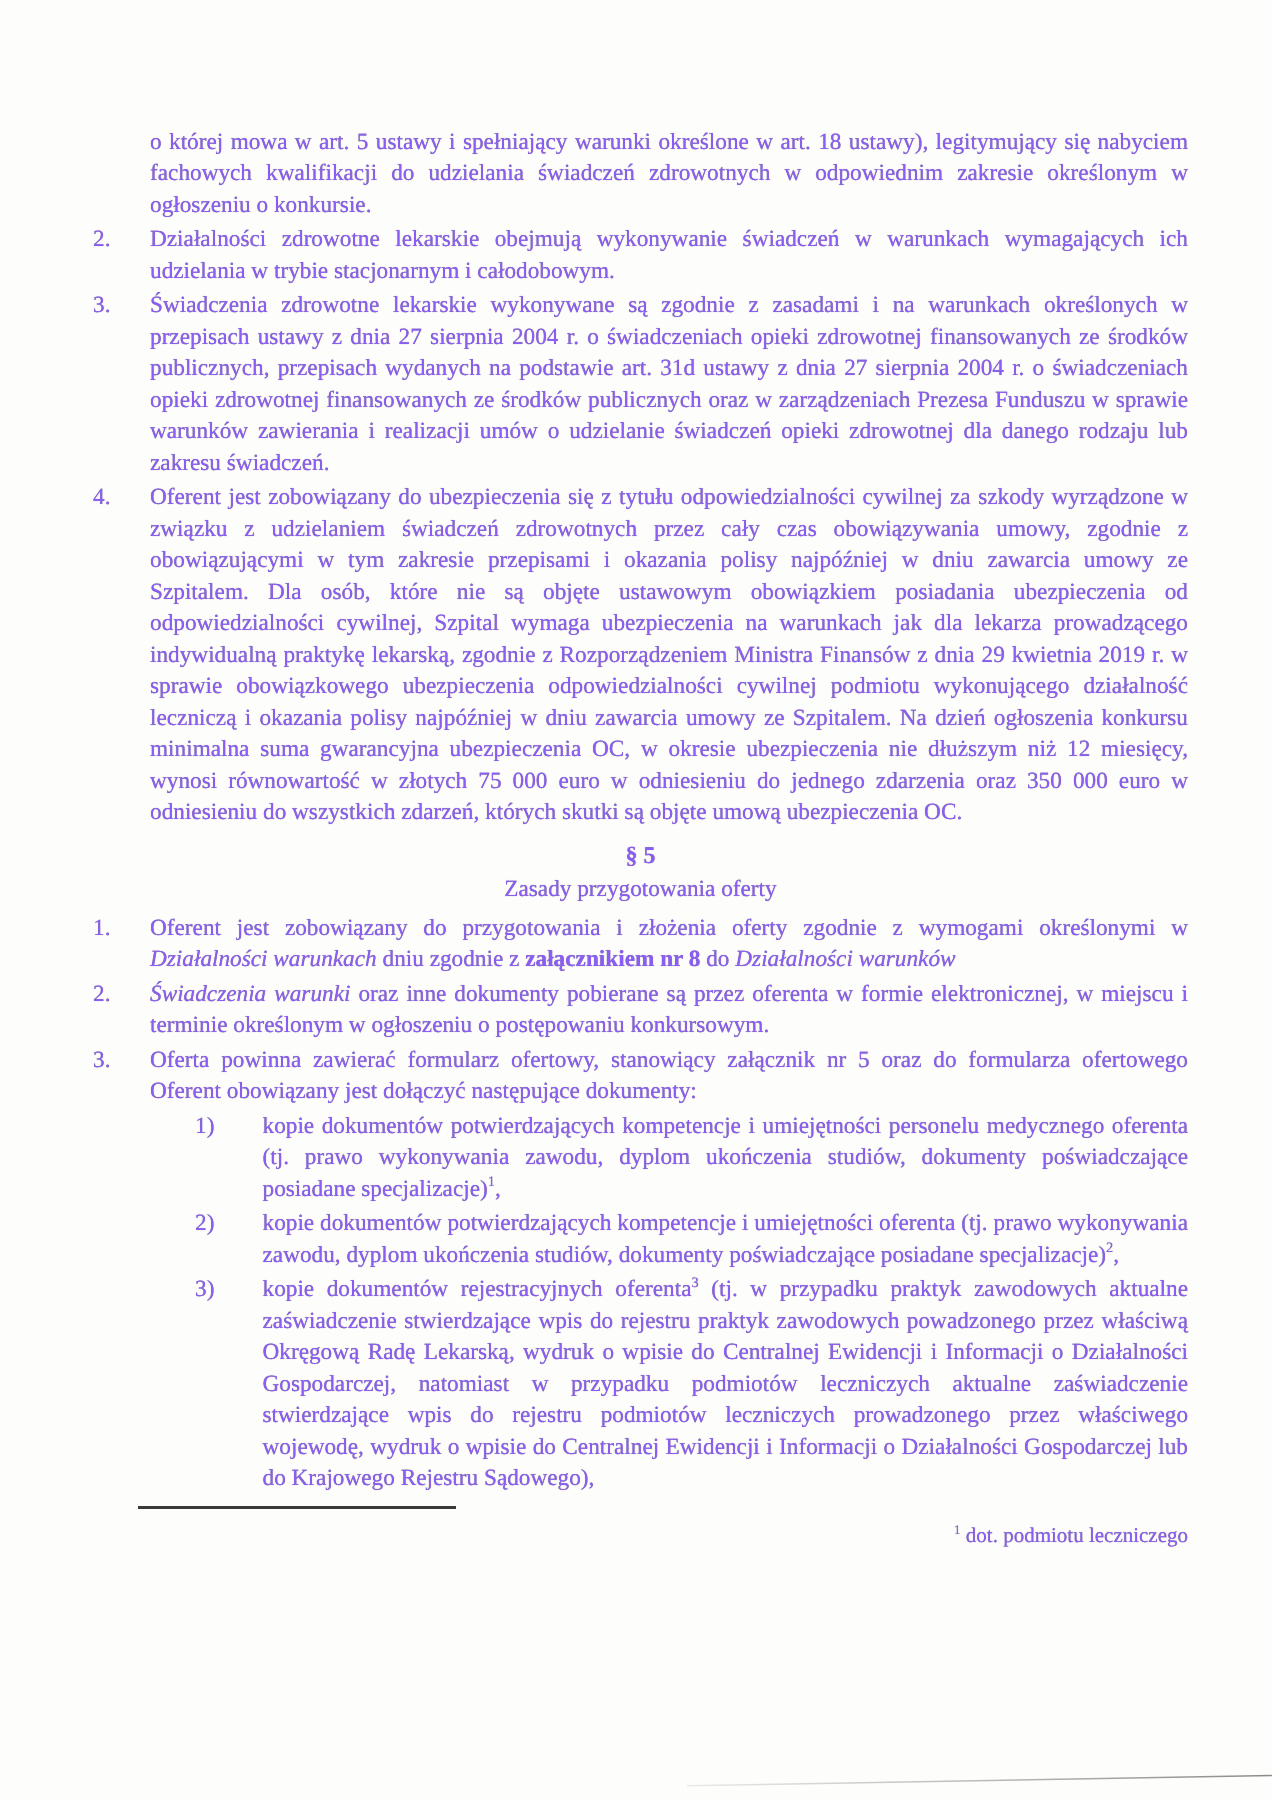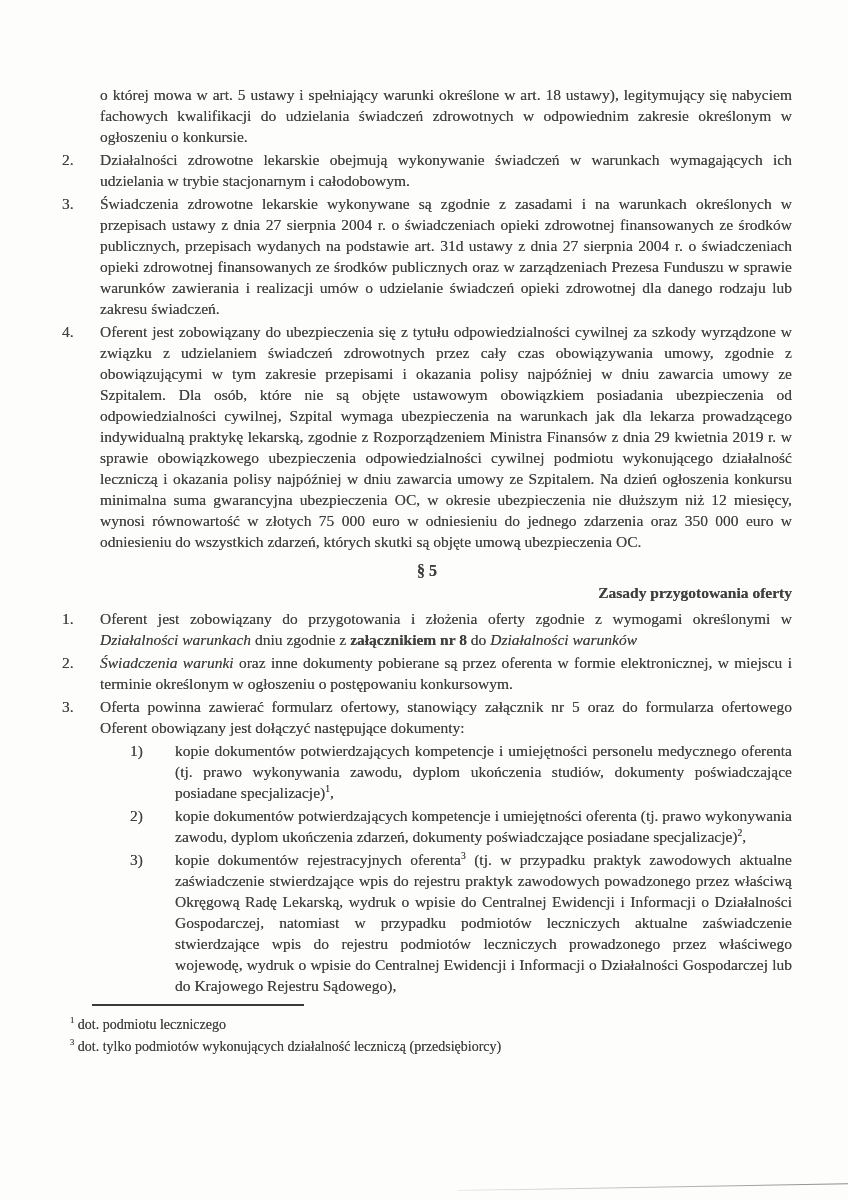--- a/index.html
+++ b/index.html
@@ -40,54 +40,54 @@
     line-height: 0;
     vertical-align: super;
   }
   .heading { text-align: center; margin-top: 8px; }
   .h1 {
     font-weight: bold;
     font-size: 16px;
     line-height: 22px;
   }
   .h2 {
-    font-weight: bold;
+    font-weight: normal;
     font-size: 15.5px;
     line-height: 22px;
     margin-bottom: 4px;
-    text-align: right;
   }
   .fnblock { margin-top: 8px; }
   .fndivider {
     margin-left: 30px;
     width: 212px;
     height: 2px;
     background: #3a3a3a;
     margin-bottom: 8px;
   }
   .fn {
     margin-left: 8px;
     font-size: 14px;
     line-height: 22px;
+    text-align: right;
   }
   .scanline {
     position: absolute;
     left: 458px;
     top: 1190px;
     width: 390px;
     height: 1px;
     background: linear-gradient(to right, rgba(130,125,120,0.15), rgba(105,100,95,0.75));
     transform: rotate(-1deg);
     transform-origin: left center;
   }
 </style>
 </head>
 <body>
 
-<div class="sheet" style="background: rgb(253, 253, 252); color: #404040;">
+<div class="sheet" style="background: rgb(253, 253, 252); color: #8b5cf6;">
   <div class="content">
 
     <div id="top-list">
         <div class="li">
           <div class="num"></div>
           <div class="body"><span>o której mowa w art. 5 ustawy i spełniający warunki określone w art. 18 ustawy), legitymujący się nabyciem fachowych kwalifikacji do udzielania świadczeń zdrowotnych w odpowiednim zakresie określonym w ogłoszeniu o konkursie.</span></div>
         </div>
         <div class="li">
           <div class="num">2.</div>
           <div class="body"><span>Działalności zdrowotne lekarskie obejmują wykonywanie świadczeń w warunkach wymagających ich udzielania w trybie stacjonarnym i całodobowym.</span></div>
@@ -119,31 +119,30 @@
         <div class="li">
           <div class="num">3.</div>
           <div class="body"><span>Oferta powinna zawierać formularz ofertowy, stanowiący załącznik nr 5 oraz do formularza ofertowego Oferent obowiązany jest dołączyć następujące dokumenty:</span></div>
         </div>
         <div class="li sub">
           <div class="num">1)</div>
           <div class="body"><span>kopie dokumentów potwierdzających kompetencje i umiejętności personelu medycznego oferenta (tj. prawo wykonywania zawodu, dyplom ukończenia studiów, dokumenty poświadczające posiadane specjalizacje)</span><sup>1</sup><span>,</span></div>
         </div>
         <div class="li sub">
           <div class="num">2)</div>
-          <div class="body"><span>kopie dokumentów potwierdzających kompetencje i umiejętności oferenta (tj. prawo wykonywania zawodu, dyplom ukończenia zdarzeń, dokumenty poświadczające posiadane specjalizacje)</span><sup>2</sup><span>,</span></div>
+          <div class="body"><span>kopie dokumentów potwierdzających kompetencje i umiejętności oferenta (tj. prawo wykonywania zawodu, dyplom ukończenia studiów, dokumenty poświadczające posiadane specjalizacje)</span><sup>2</sup><span>,</span></div>
         </div>
         <div class="li sub">
           <div class="num">3)</div>
           <div class="body"><span>kopie dokumentów rejestracyjnych oferenta</span><sup>3</sup><span> (tj. w przypadku praktyk zawodowych aktualne zaświadczenie stwierdzające wpis do rejestru praktyk zawodowych powadzonego przez właściwą Okręgową Radę Lekarską, wydruk o wpisie do Centralnej Ewidencji i Informacji o Działalności Gospodarczej, natomiast w przypadku podmiotów leczniczych aktualne zaświadczenie stwierdzające wpis do rejestru podmiotów leczniczych prowadzonego przez właściwego wojewodę, wydruk o wpisie do Centralnej Ewidencji i Informacji o Działalności Gospodarczej lub do Krajowego Rejestru Sądowego),</span></div>
         </div>
       </div>
 
     <div class="fnblock">
       <div class="fndivider"></div>
       <div id="footnotes">
           <div class="fn"><sup>1</sup> dot. podmiotu leczniczego</div>
-          <div class="fn"><sup>3</sup> dot. tylko podmiotów wykonujących działalność leczniczą (przedsiębiorcy)</div>
         </div>
     </div>
 
   </div>
   <div class="scanline"></div>
 </div>
 
 </body></html>

